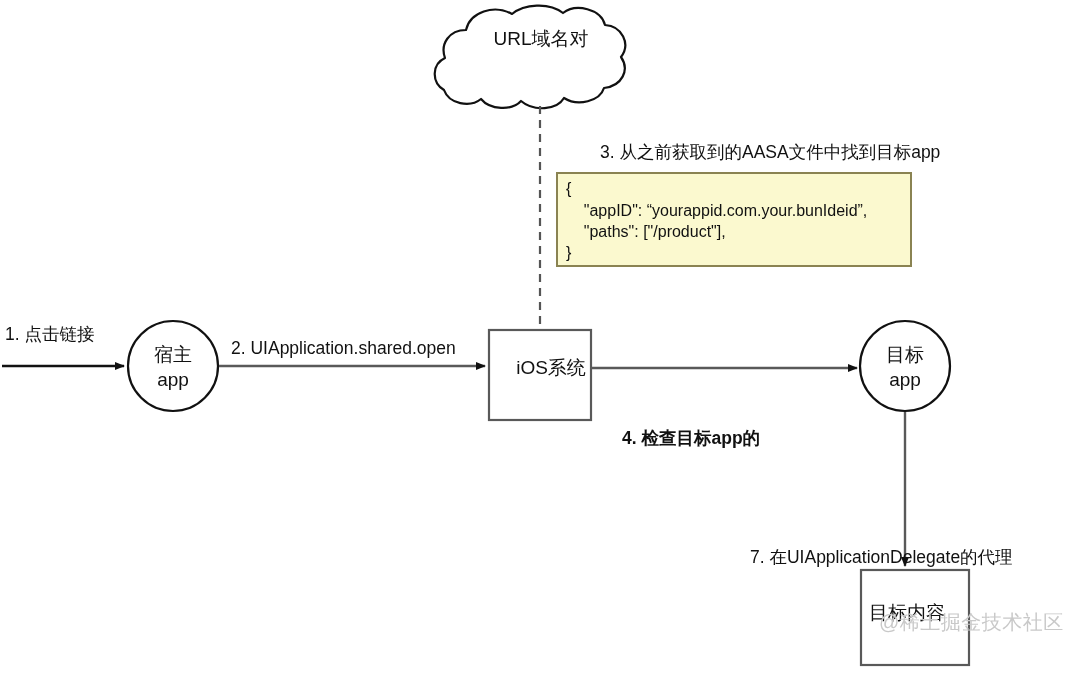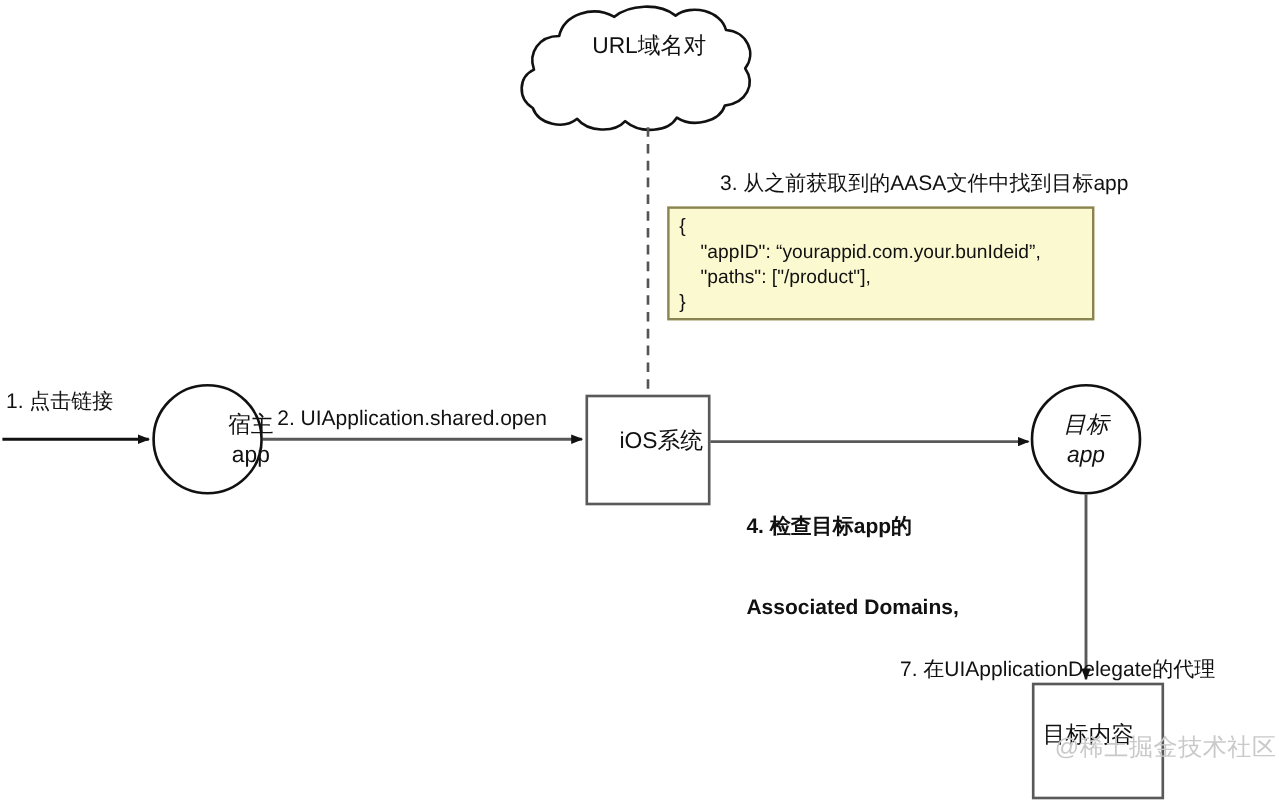--- a/index.html
+++ b/index.html
@@ -127,35 +127,34 @@
   <div class="txt step-label" style="left:559px; top:141px;margin-left:41px;">3. 从之前获取到的AASA文件中找到目标app</div>
 
   <div class="code-box" style="left:556px; top:172px; width:356px; height:95px;"></div>
   <div class="code-text" style="left:566px; top:178px;">{</div>
   <div class="code-text" style="left:566px; top:200px;">    "appID": “yourappid.com.your.bunIdeid”,</div>
   <div class="code-text" style="left:566px; top:221px;">    "paths": ["/product"],</div>
   <div class="code-text" style="left:566px; top:242px;">}</div>
 
   <div class="txt step-label" style="left:5px; top:323px;">1. 点击链接</div>
 
-  <div class="node-label" style="left:128px; top:342px; width:90px;padding-left:36px;">
+  <div class="node-label" style="left:128px; top:342px; width:90px;">
     <div>宿主</div>
     <div>app</div>
   </div>
 
   <div class="txt step-label" style="left:231px; top:337px;">2. UIApplication.shared.open</div>
 
   <div class="node-label" style="left:489px; top:355px; width:124px;">iOS系统</div>
 
   <div class="txt step-label" style="left:622px; top:381px;font-weight:bold;">
     <div>4. 检查目标app的</div>
-    <div>Associated Domains,</div>
   </div>
 
-  <div class="node-label" style="left:860px; top:342px; width:90px;font-style:italic;">
+  <div class="node-label" style="left:860px; top:342px; width:90px;">
     <div>目标</div>
     <div>app</div>
   </div>
 
   <div class="txt step-label" style="left:750px; top:500px;">
     <div>7. 在UIApplicationDelegate的代理</div>
   </div>
 
   <div class="node-label" style="left:861px; top:600px; width:109px; text-align:left; padding-left:8px; box-sizing:border-box;">目标内容</div>
 

